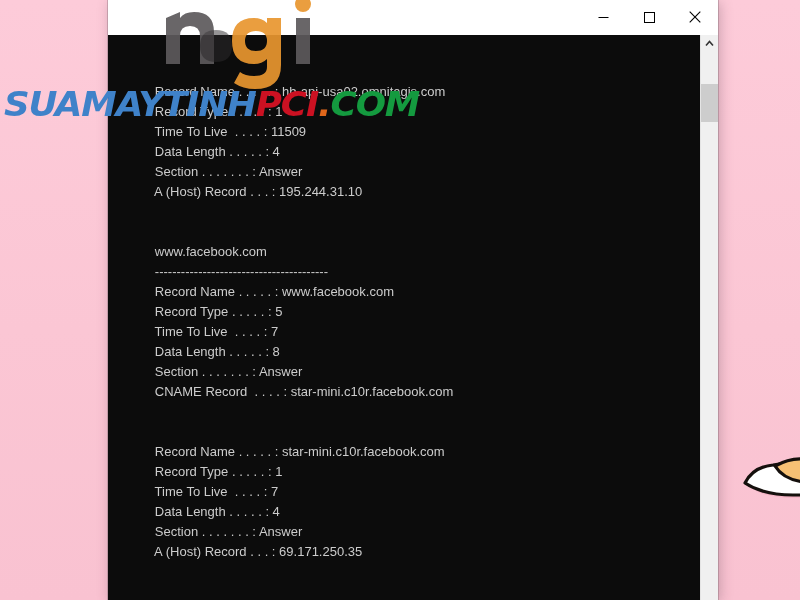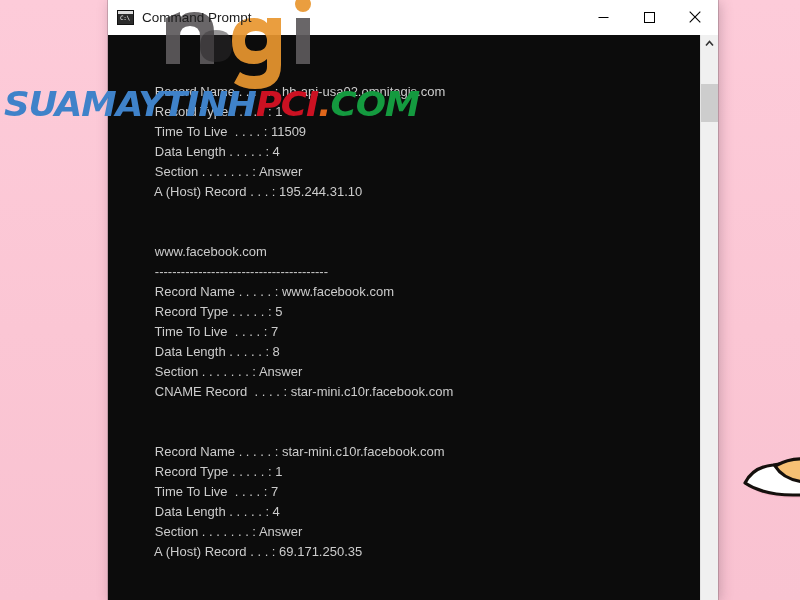--- a/index.html
+++ b/index.html
@@ -201,27 +201,20 @@
     <path d="M40 41 Q60 30 80 36 Q100 42 112 34 L113 52 Q92 60 68 57 Q48 54 40 41 Z" fill="#f6c074" stroke="#15100d" stroke-width="3.2" stroke-linejoin="round"></path>
     <path d="M86 26 Q92 10 100 6 Q106 14 104 30 Z" fill="#f6c074" stroke="#15100d" stroke-width="3"></path>
     <path d="M96 44 Q104 40 110 46 Q106 54 98 52 Z" fill="#ffffff" stroke="#15100d" stroke-width="2.6"></path>
     <circle cx="104" cy="34" r="2.6" fill="#15100d"></circle>
   </svg>
 
   <div id="cmd-window">
 
     <div id="titlebar">
 
-      <div id="titlebar-left">
-        <div id="cmd-icon">
-          <span class="bar"></span>
-          <span class="prompt">C:\</span>
-        </div>
-        <span id="window-title">Command Prompt</span>
-      </div>
 
       <div id="window-controls">
         <button class="win-btn" title="Minimize">
           <svg width="11" height="11" viewBox="0 0 11 11">
             <line x1="0.5" y1="5.5" x2="10.5" y2="5.5" stroke="#000" stroke-width="1"></line>
           </svg>
         </button>
         <button class="win-btn" title="Maximize">
           <svg width="11" height="11" viewBox="0 0 11 11">
             <rect x="0.5" y="0.5" width="10" height="10" fill="none" stroke="#000" stroke-width="1"></rect>

